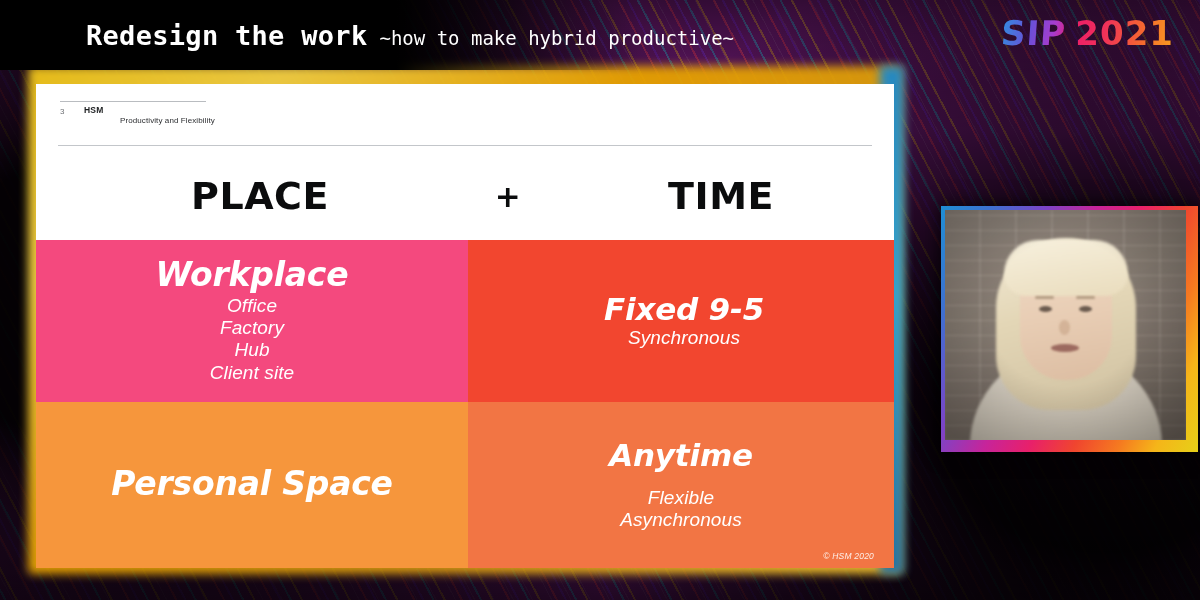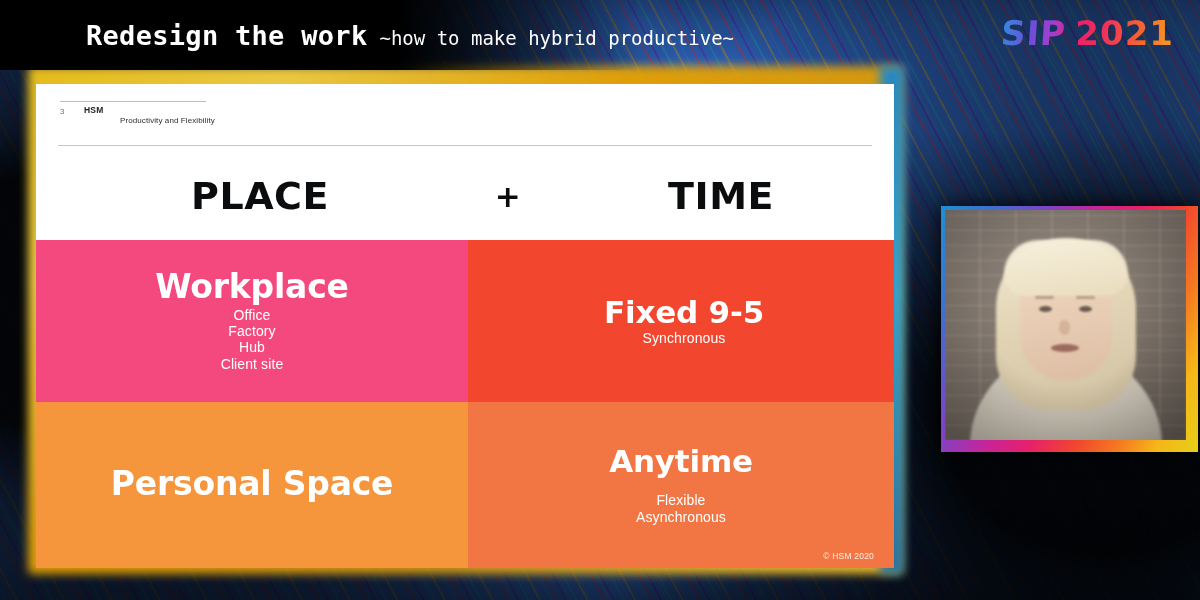--- a/index.html
+++ b/index.html
@@ -6,21 +6,21 @@
     margin: 0; padding: 0;
     width: 1200px; height: 600px;
     background: #000;
     overflow: hidden;
     font-family: "DejaVu Sans", sans-serif;
   }
 
   #stage {
     position: relative;
     width: 1200px; height: 600px;
-    background: #3b82f6;
+    background: #701a75;
     overflow: hidden;
   }
 
   
   .bg-streaks {
     position: absolute;
     inset: -20%;
     background:
       repeating-linear-gradient(62deg,
         rgba(0,0,0,0)        0px, rgba(0,0,0,0)        3px,
@@ -188,20 +188,21 @@
   .col-head .lbl-time  { left: 496px; width: 362px; text-align: center; }
 
   
   .grid {
     position: relative;
     width: 961px;
     height: 328px;
     display: grid;
     grid-template-columns: 432px 426px;
     grid-template-rows: 162px 166px;
+    font-style: italic;
   }
   .cell {
     position: relative;
     display: flex;
     flex-direction: column;
     align-items: center;
     justify-content: center;
     color: #ffffff;
     text-align: center;
   }
@@ -211,21 +212,21 @@
     font-weight: 700;
     font-size: 33px;
     letter-spacing: -.2px;
     line-height: 1.05;
   }
   .cell ul {
     margin: 0; padding: 0; list-style: none;
   }
   .cell li {
     font-family: "Liberation Sans", sans-serif;
-    font-size: 14px;
+    font-size: 19px;
     line-height: 1.17;
     letter-spacing: .1px;
     color: #ffffff;
   }
   .cell-workplace { background: #f4497e; }
   .cell-fixed     { background: #f2462f; padding-left: 6px; }
   .cell-personal  { background: #f6963c; }
   .cell-anytime   { background: #f27544; gap: 13px; }
 
   .cell-fixed h3, .cell-anytime h3 { font-size: 31px; }

